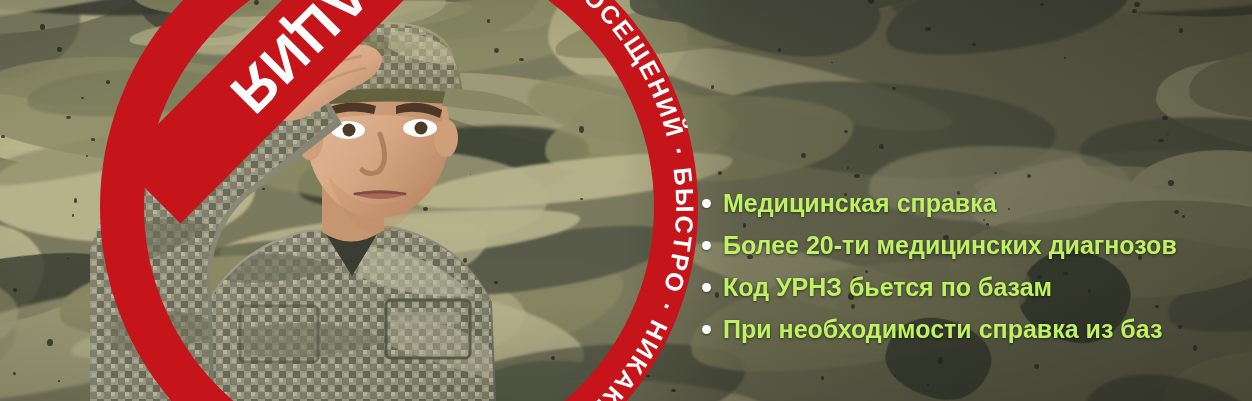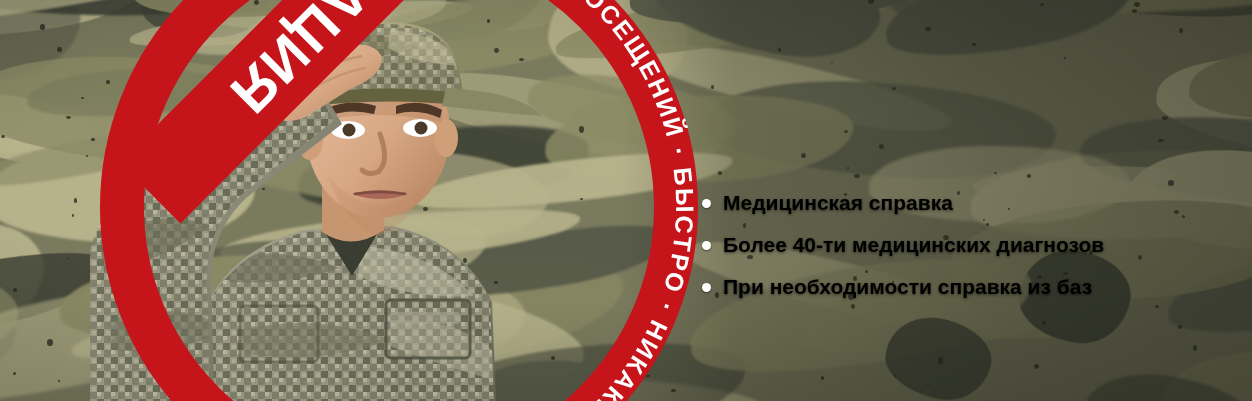--- a/index.html
+++ b/index.html
@@ -108,24 +108,24 @@
     height:30px;
   }
   .feature-bullet{
     width:9px; height:9px; border-radius:50%;
     background:#ffffff;
     margin-top:11px; margin-right:12px;
     flex:0 0 auto;
     box-shadow:0 1px 2px rgba(0,0,0,.45);
   }
   .feature-label{
-    color:#000000;
+    color:#bef264;
     font-family:"Liberation Sans", sans-serif;
     font-weight:700;
-    font-size:21px;
+    font-size:25px;
     line-height:30px;
     white-space:nowrap;
     text-shadow:0 1px 3px rgba(0,0,0,.55);
     text-align:center;
   }
 </style>
 </head>
 <body>
 
 <div id="banner">
@@ -456,21 +456,25 @@
   <div id="right-col">
 
 
     <div id="feature-list">
       <div class="feature-row">
         <span class="feature-bullet"></span>
         <span class="feature-label">Медицинская справка</span>
       </div>
       <div class="feature-row">
         <span class="feature-bullet"></span>
-        <span class="feature-label">Более 40-ти медицинских диагнозов</span>
+        <span class="feature-label">Более 20-ти медицинских диагнозов</span>
+      </div>
+      <div class="feature-row">
+        <span class="feature-bullet"></span>
+        <span class="feature-label">Код УРНЗ бьется по базам</span>
       </div>
       <div class="feature-row">
         <span class="feature-bullet"></span>
         <span class="feature-label">При необходимости справка из баз</span>
       </div>
     </div>
 
   </div>
 </div>
 

